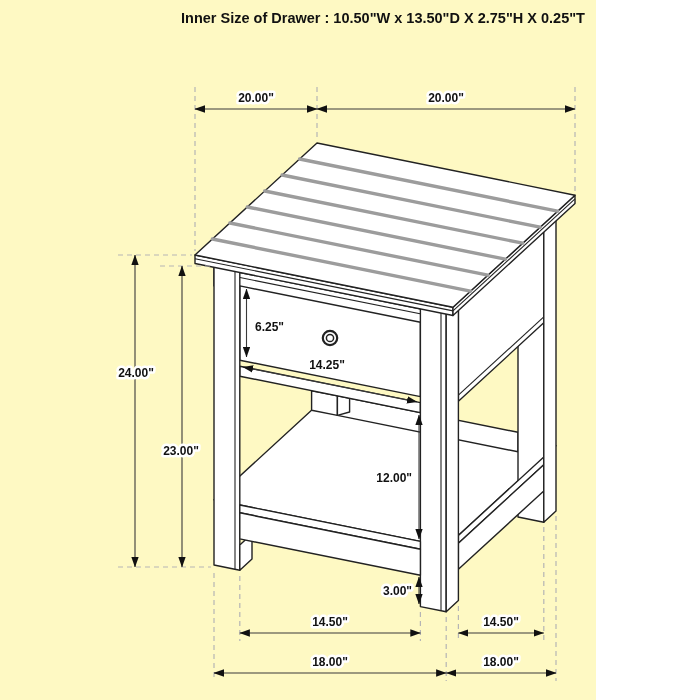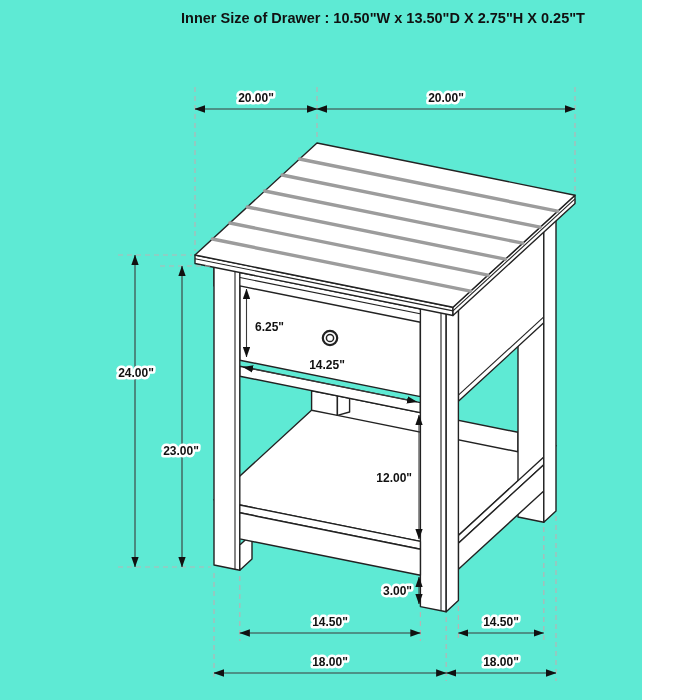--- a/index.html
+++ b/index.html
@@ -1,16 +1,16 @@
 <!DOCTYPE html>
 <html><head>
 <meta charset="utf-8">
 <style>
   html,body{margin:0;padding:0;background:#ffffff;}
-  .page{position:relative;width:642px;height:700px;background:#5eead4;overflow:hidden;
+  .page{position:relative;width:596px;height:700px;background:#fef9c3;overflow:hidden;
         font-family:"Liberation Sans",sans-serif;}
   svg{display:block;}
   .struct{fill:#ffffff;stroke:#222222;stroke-width:1.4;stroke-linejoin:round;}
   .sline{fill:none;stroke:#222222;stroke-width:1.1;}
   .plank{fill:none;stroke:#9c9c9c;stroke-width:3.4;stroke-linecap:round;}
   .ext{fill:none;stroke:#b5b5b5;stroke-width:1.2;stroke-dasharray:5 4;}
   .dim{fill:none;stroke:#3a3a3a;stroke-width:1.1;}
   .lbl{font:bold 12px "Liberation Sans",sans-serif;fill:#111111;
        paint-order:stroke;stroke:#ffffff;stroke-width:5px;stroke-linejoin:round;
        text-anchor:middle;}

